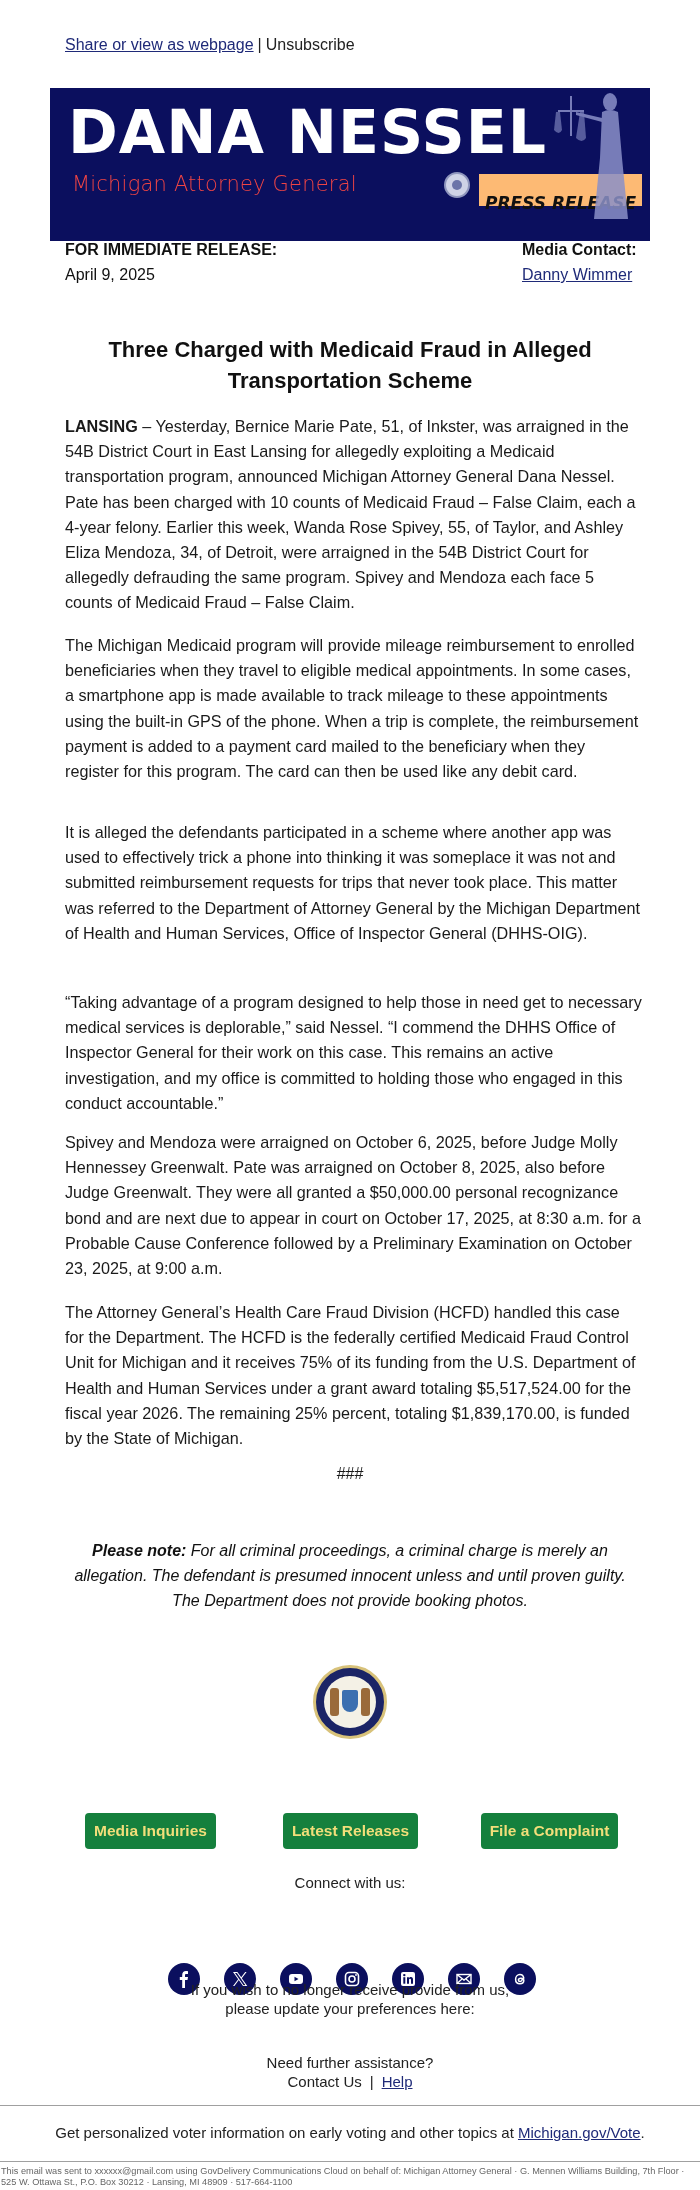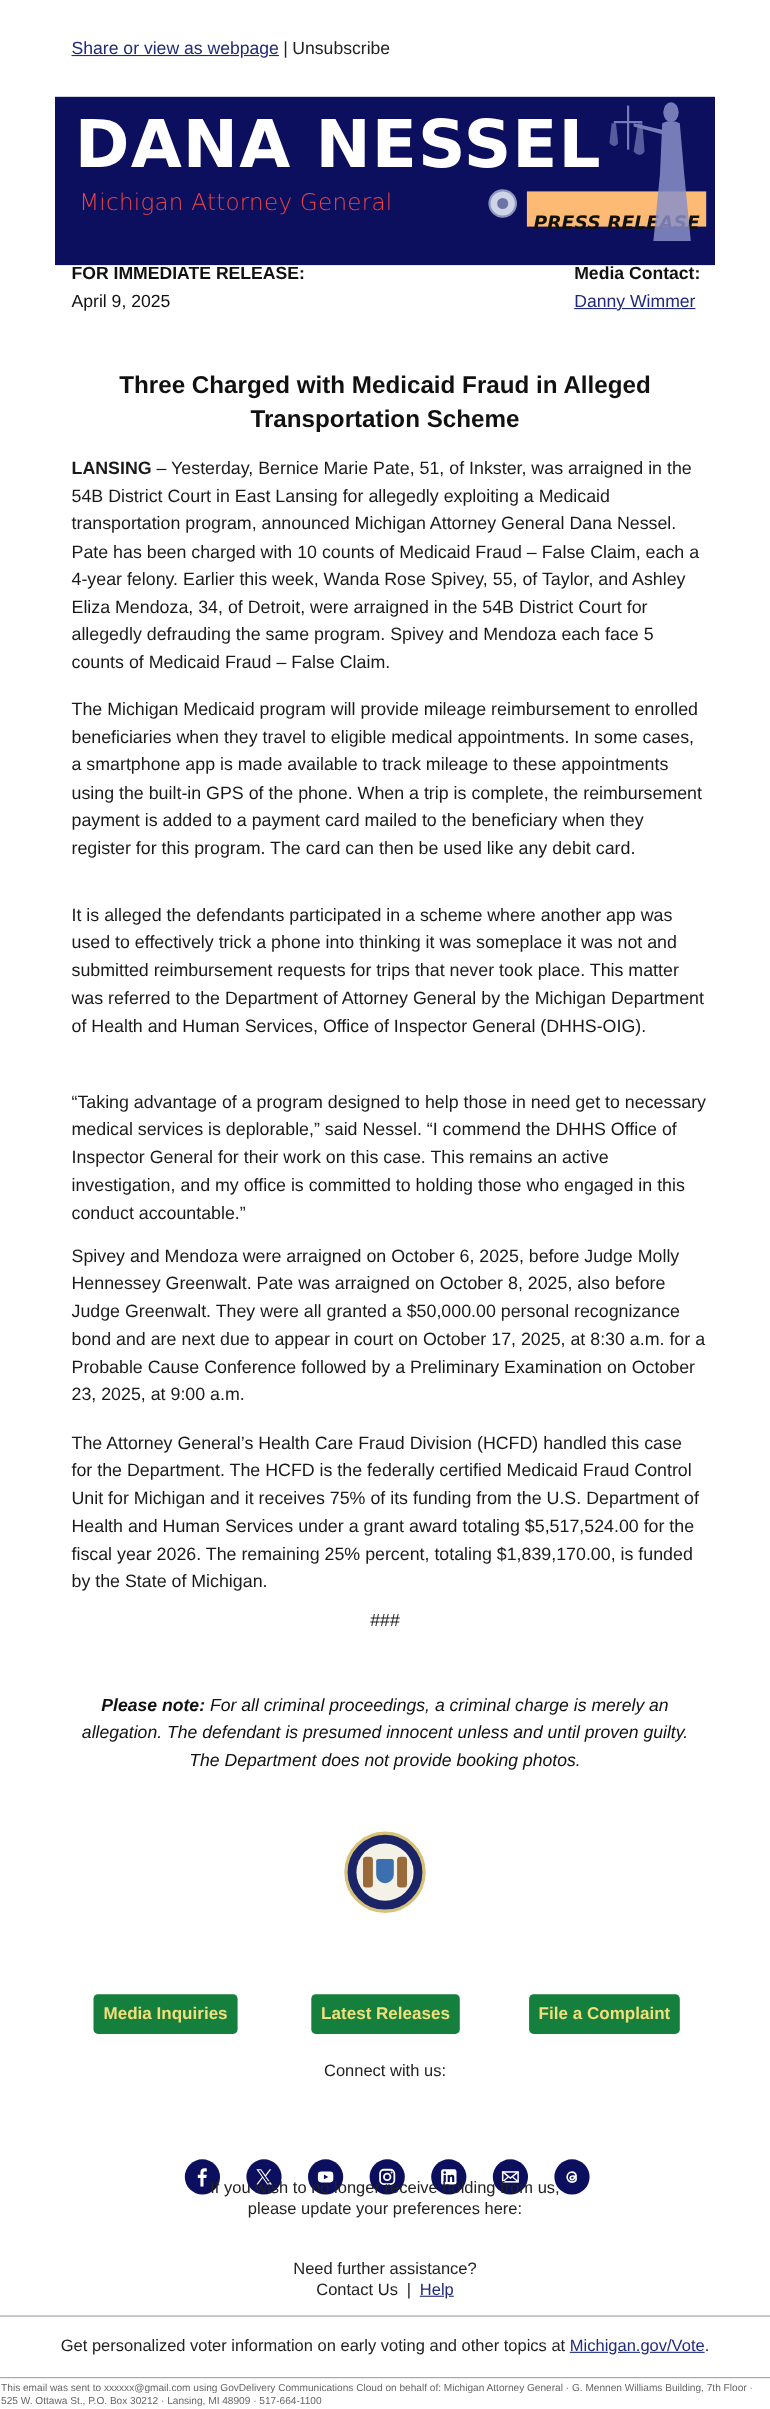--- a/index.html
+++ b/index.html
@@ -233,21 +233,21 @@
       </svg>
   </a>
   <a href="#" class="social-icon" style="left:336px">
     <svg viewBox="0 0 18 18">
         <path d="M12.8 8.2 C12.4 5.8 10.8 4.6 8.9 4.6 C6.4 4.6 4.6 6.6 4.6 9.2 C4.6 11.9 6.5 13.7 9 13.7 C11.2 13.7 12.8 12.3 12.8 10.5 C12.8 9 11.7 8.2 10 8.2 C8.4 8.2 7.4 9 7.4 10 C7.4 10.9 8.2 11.5 9.2 11.5 C10.6 11.5 11.3 10.4 11.2 8.4" fill="none" stroke="#fff" stroke-width="1.5" stroke-linecap="round"></path>
       </svg>
   </a>
 </div>
 
 <div class="prefs">
-  <div>If you wish to no longer receive holding from us,</div>
+  <div>If you wish to no longer receive provide from us,</div>
   <div>please update your preferences here:</div>
 </div>
 
 <div class="assist">
   <div>Need further assistance?</div>
   <div>
     <span>Contact Us</span><span class="sep">|</span><a href="#">Help</a>
   </div>
 </div>
 

